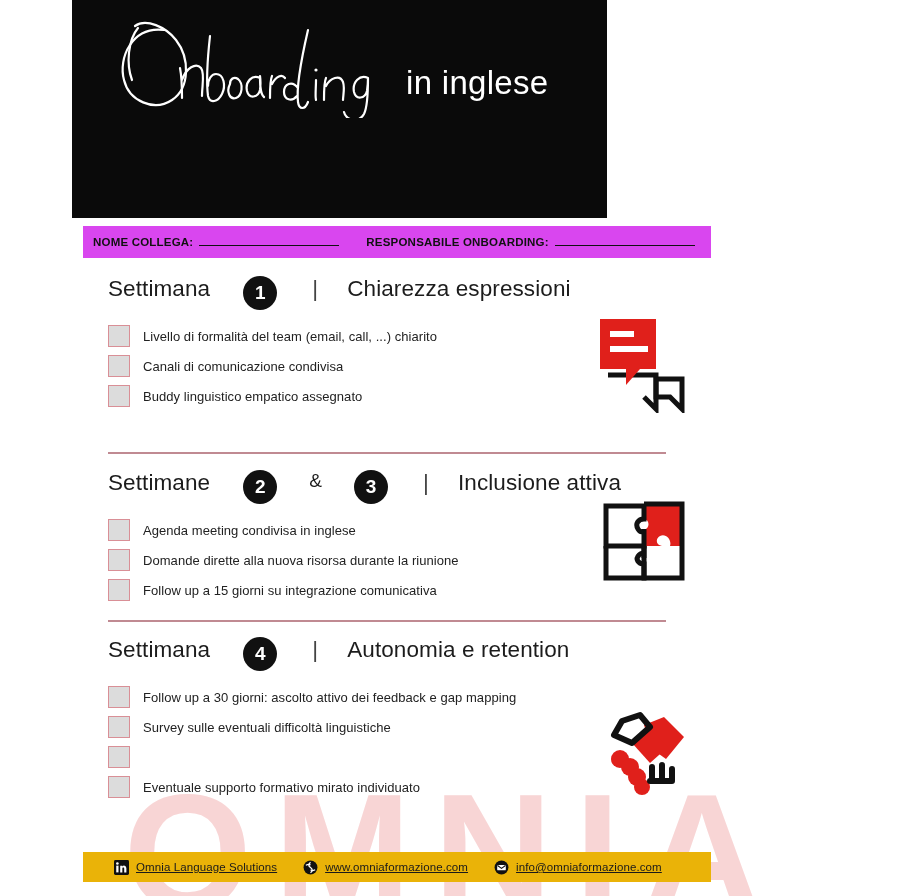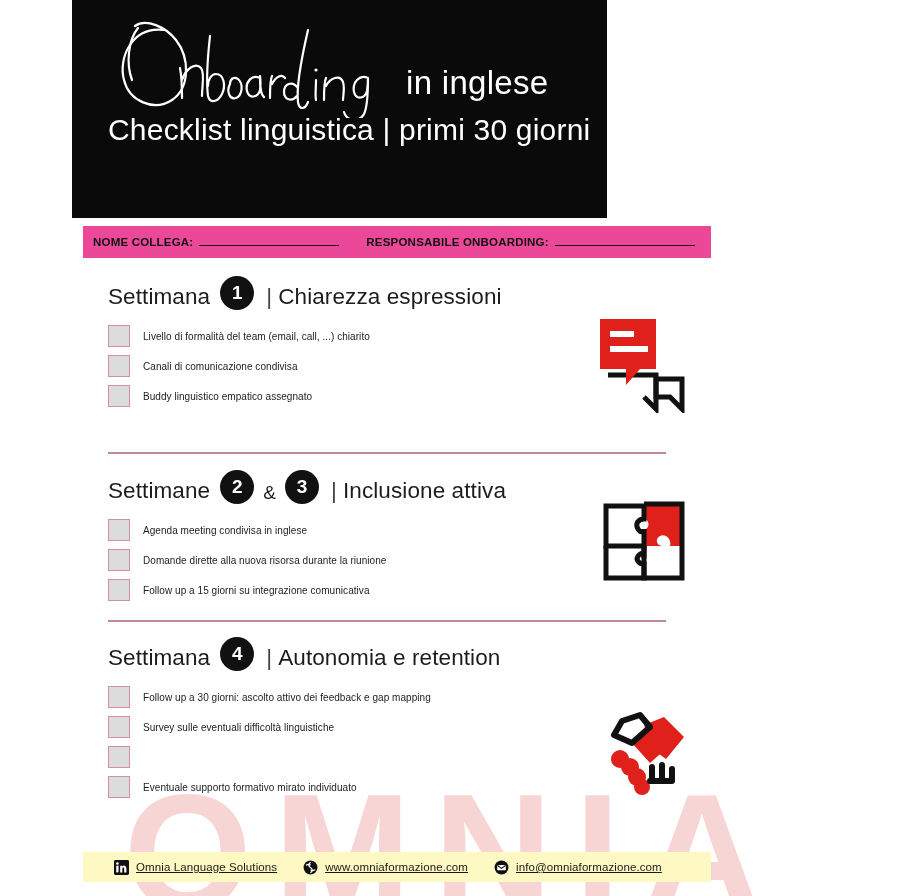--- a/index.html
+++ b/index.html
@@ -75,21 +75,21 @@
     font-weight:400;
     line-height:1.42;
     color:#f2f2f2;
     width:580px;
   }
 
   
   .namebar{
     position:absolute;
     left:83px; top:226px; width:628px; height:32px;
-    background:#ec4899;
+    background:#d946ef;
     z-index:2;
     display:flex;
     align-items:center;
     box-sizing:border-box;
     padding-left:10px;
   }
   .nb-field{display:flex; align-items:flex-end; white-space:nowrap;}
   .nb-label{
     font-size:11.5px;
     font-weight:700;
@@ -104,26 +104,27 @@
   }
   .nb-line.a{width:140px;}
   .nb-line.b{width:140px;}
   .nb-gap{width:27px;}
 
   
   .content{position:absolute; left:0; top:0; width:907px; height:896px; z-index:2;}
   .section{position:absolute; left:108px;}
   .sec-title{
     display:flex;
-    align-items:flex-end;
+    align-items:flex-start;
     font-size:22.5px;
     font-weight:400;
     color:#1c1c1c;
     white-space:nowrap;
     letter-spacing:0.1px;
+    gap:23px;
   }
   .sec-title .word{margin-right:10px;}
   .badge{
     width:34px; height:34px;
     border-radius:50%;
     background:#111;
     color:#fff;
     font-size:19px;
     font-weight:700;
     display:inline-flex;
@@ -142,41 +143,41 @@
   }
   .cbox{
     width:22px; height:22px;
     background:#dcdcdc;
     border:1.6px solid #d98f96;
     flex:0 0 auto;
     box-sizing:border-box;
   }
   .item-label{
     margin-left:13px;
-    font-size:10px;
+    font-size:13px;
     color:#222;
     white-space:nowrap;
     letter-spacing:0.05px;
   }
 
   .divider{
     position:absolute;
     left:108px;
     height:1.5px;
     background:#c08a92;
     width:558px;
   }
 
   .ill{position:absolute;}
 
   
   .footer{
     position:absolute;
     left:83px; top:852px; width:628px; height:30px;
-    background:#fef9c3;
+    background:#eab308;
     z-index:3;
     display:flex;
     align-items:center;
     box-sizing:border-box;
     padding-left:31px;
   }
   .f-item{display:flex; align-items:center; margin-right:26px; white-space:nowrap;}
   .f-text{
     font-size:11.5px;
     color:#1a1a1a;
@@ -220,21 +221,20 @@
 
             <path d="M222 94 C222 84, 222 76, 224 72 M224 80 C228 72, 238 68, 241 76 C243 82, 241 90, 241 94"></path>
 
             <path d="M266 72 C258 68, 250 76, 252 86 C254 94, 263 93, 265 85 C266 78, 266 72, 266 72 C266 84, 266 100, 262 108 C256 118, 244 114, 242 106"></path>
           </g>
         </svg>
       </span>
       <span class="in-inglese">in inglese</span>
     </div>
 
-    <div class="h-sub">Checklist linguistica | primi 30 giorni</div>
   </div>
 
   <div class="namebar">
     <div class="nb-field">
       <span class="nb-label">NOME COLLEGA:</span>
       <span class="nb-line a"></span>
     </div>
     <div class="nb-gap"></div>
     <div class="nb-field">
       <span class="nb-label">RESPONSABILE ONBOARDING:</span>

